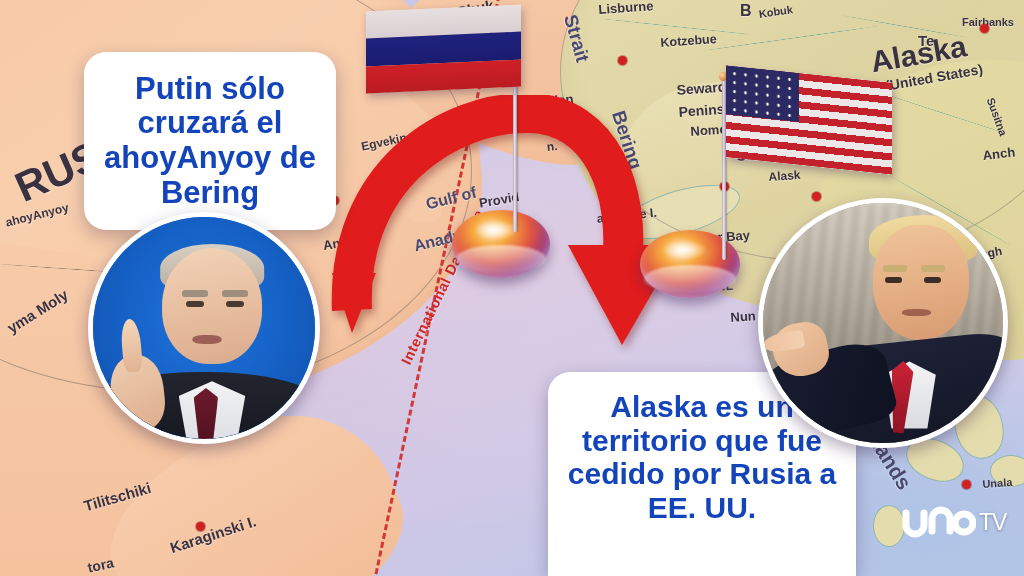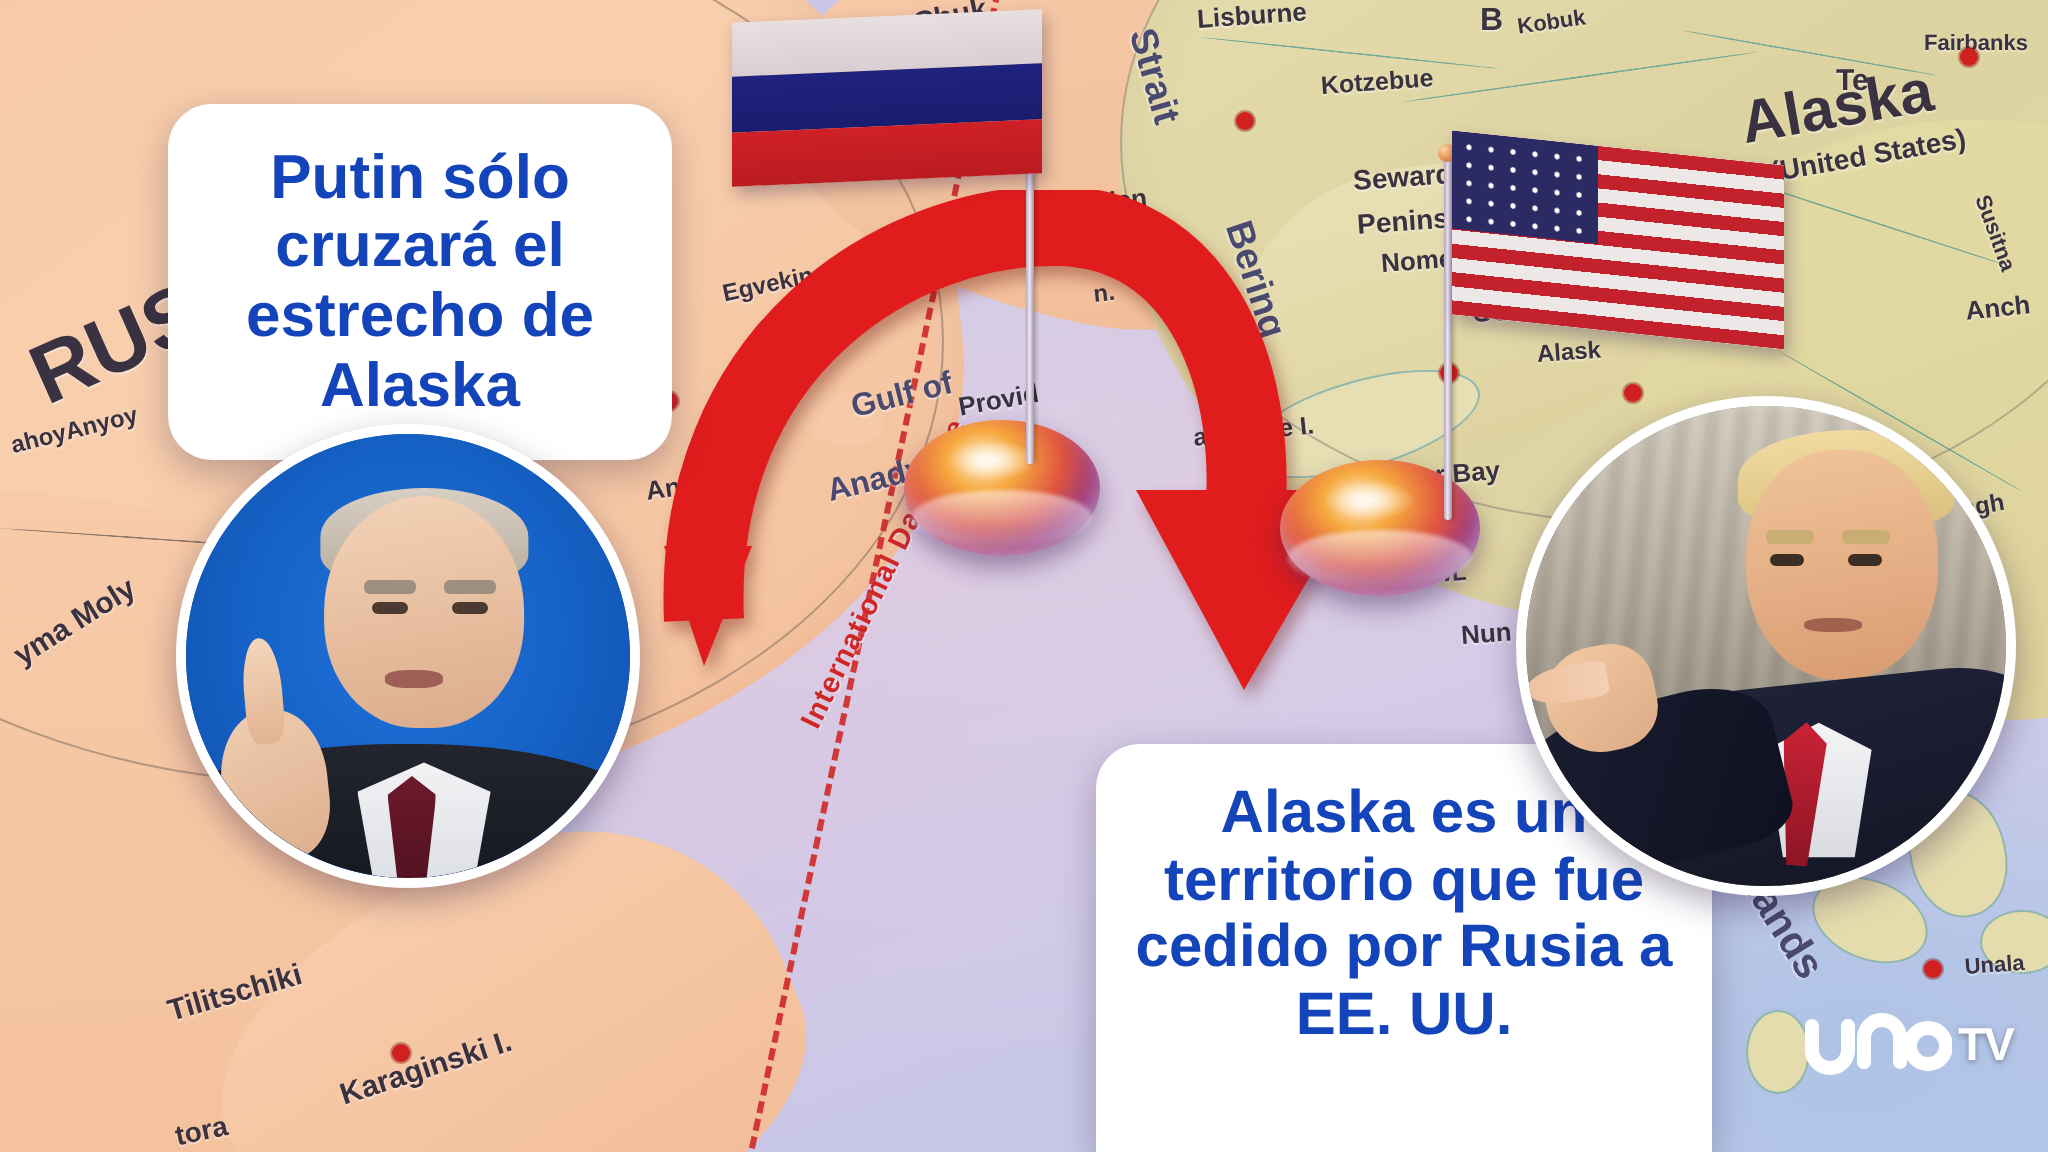--- a/index.html
+++ b/index.html
@@ -193,21 +193,21 @@
     background:linear-gradient(180deg,#cb2236,#8d1524);clip-path:polygon(50% 0,100% 14%,74% 100%,26% 100%,0 14%);transform:rotate(4deg);}
   .tz-arm{position:absolute;left:-4%;bottom:4%;width:58%;height:34%;
     background:linear-gradient(120deg,#1b1f33,#0e1120);border-radius:44% 30% 20% 44%;transform:rotate(-14deg);}
   .tz-hand{position:absolute;left:4%;top:50%;width:23%;height:22%;
     background:linear-gradient(150deg,#f2c9a4,#ddab85);border-radius:46% 40% 40% 50%;transform:rotate(-12deg);}
   .tz-point{position:absolute;left:0%;top:54%;width:17%;height:7.5%;
     background:linear-gradient(90deg,#eec1a0,#f3d0b2);border-radius:50% 18% 18% 50%;transform:rotate(-10deg);}
 
   
   #logo{position:absolute;left:900px;top:500px;width:112px;height:44px;display:flex;align-items:center;gap:3px;}
-  .logo-tv{color:#fff;font-size:23px;font-weight:700;letter-spacing:-1px;
+  .logo-tv{color:#fff;font-size:23px;font-weight:400;letter-spacing:-1px;
     text-shadow:0 1px 3px rgba(0,0,0,.35);line-height:1;}
 </style>
 </head>
 <body>
 
 <div id="stage">
 
   <div class="map-base">
     <div class="sea-left"></div>
     <div class="sea-bottomright"></div>
@@ -331,21 +331,21 @@
   <div class="flagpole" style="left:722px;top:78px;height:182px;"></div>
   <div class="flagknob" style="left:719px;top:72px;"></div>
   <div class="flag-us">
     <div class="us-stripes"></div>
     <div class="us-canton">
         <div class="us-stars"></div>
       </div>
   </div>
 
   <div class="bubble" id="bubble-left">
-    <p>Putin sólo cruzará el estrecho de Alaska</p>
+    <p>Putin sólo cruzará el ahoyAnyoy de Bering</p>
   </div>
 
   <div class="bubble" id="bubble-right">
     <p>Alaska es un territorio que fue cedido por Rusia a EE. UU.</p>
   </div>
 
   <div class="portrait" id="putin">
     <div class="pz-bg"></div>
     <div class="pz-hair"></div>
     <div class="pz-head"></div>

